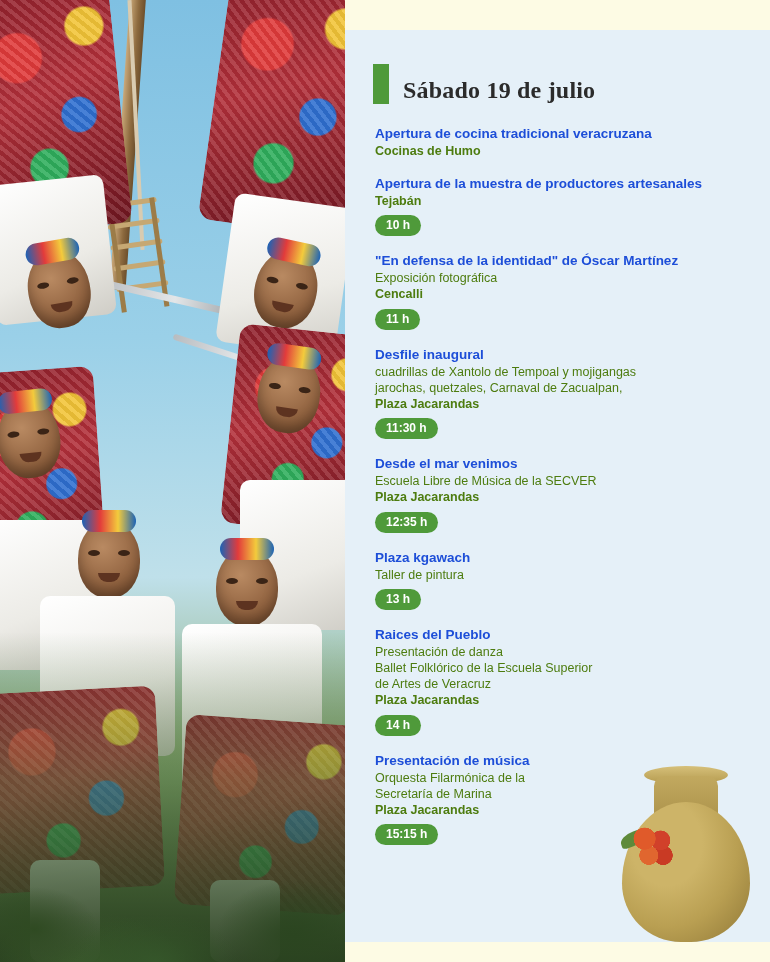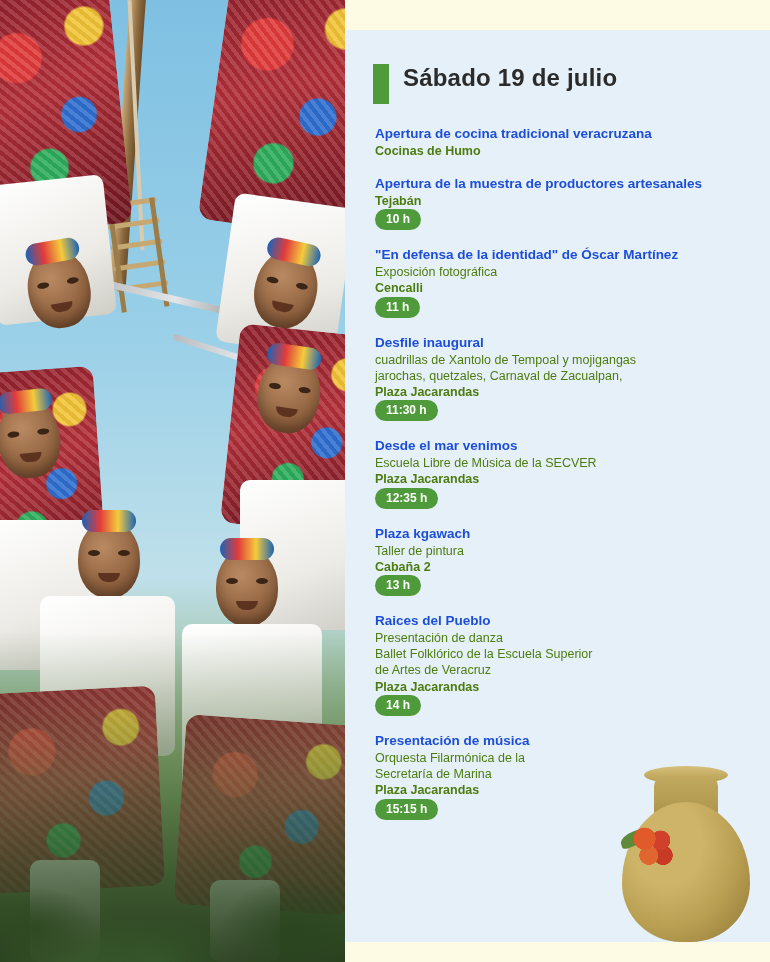--- a/index.html
+++ b/index.html
@@ -122,38 +122,39 @@
                 radial-gradient(circle at 78% 62%, #f1f1e4 0 30%, rgba(241,241,228,0) 32%);
     opacity: .9;
   }
 
   .card {
     position: absolute; left: 0; top: 30px; width: 425px; height: 912px;
     background: #e5f0f8;
   }
 
   .title-row {
-    display: flex; align-items: flex-start; gap: 14px;
+    display: flex; align-items: flex-end; gap: 14px;
     padding: 34px 0 0 28px;
+    font-family: Liberation Serif, serif;
   }
   .title-bar { width: 16px; height: 40px; background: #4f9a3a; }
   .title-text {
     font-size: 24px; font-weight: bold; color: #2b2b2b;
     letter-spacing: .2px;
   }
 
   .events { padding: 22px 26px 0 30px; }
   .event { margin-bottom: 17px; }
   .ev-title {
     font-size: 13.5px; font-weight: bold; color: #1d4ed8; line-height: 1.25;
   }
   .ev-line { font-size: 12.5px; color: #4d7c0f; line-height: 1.3; }
   .ev-line.bold { font-weight: bold; }
   .time {
-    display: inline-block; 
+    display: inline-block; margin-top: 6px;
     background: #4f9a3a; color: #ffffff; font-weight: bold;
     font-size: 12px; padding: 3px 11px 4px; border-radius: 11px;
   }
 
   
   .pot {
     position: absolute; right: 14px; bottom: 0; width: 140px; height: 190px;
   }
   .pot-body {
     position: absolute; left: 6px; bottom: 0; width: 128px; height: 140px;
@@ -308,21 +309,20 @@
       <div class="event">
         <div class="ev-title">Desde el mar venimos</div>
         <div class="ev-line">Escuela Libre de Música de la SECVER</div>
         <div class="ev-line bold">Plaza Jacarandas</div>
         <div class="time">12:35 h</div>
       </div>
 
       <div class="event">
         <div class="ev-title">Plaza kgawach</div>
         <div class="ev-line">Taller de pintura</div>
-        <div class="ev-line bold">Cabaña 2</div>
         <div class="time">13 h</div>
       </div>
 
       <div class="event">
         <div class="ev-title">Raices del Pueblo</div>
         <div class="ev-line">Presentación de danza</div>
         <div class="ev-line">Ballet Folklórico de la Escuela Superior</div>
         <div class="ev-line">de Artes de Veracruz</div>
         <div class="ev-line bold">Plaza Jacarandas</div>
         <div class="time">14 h</div>

